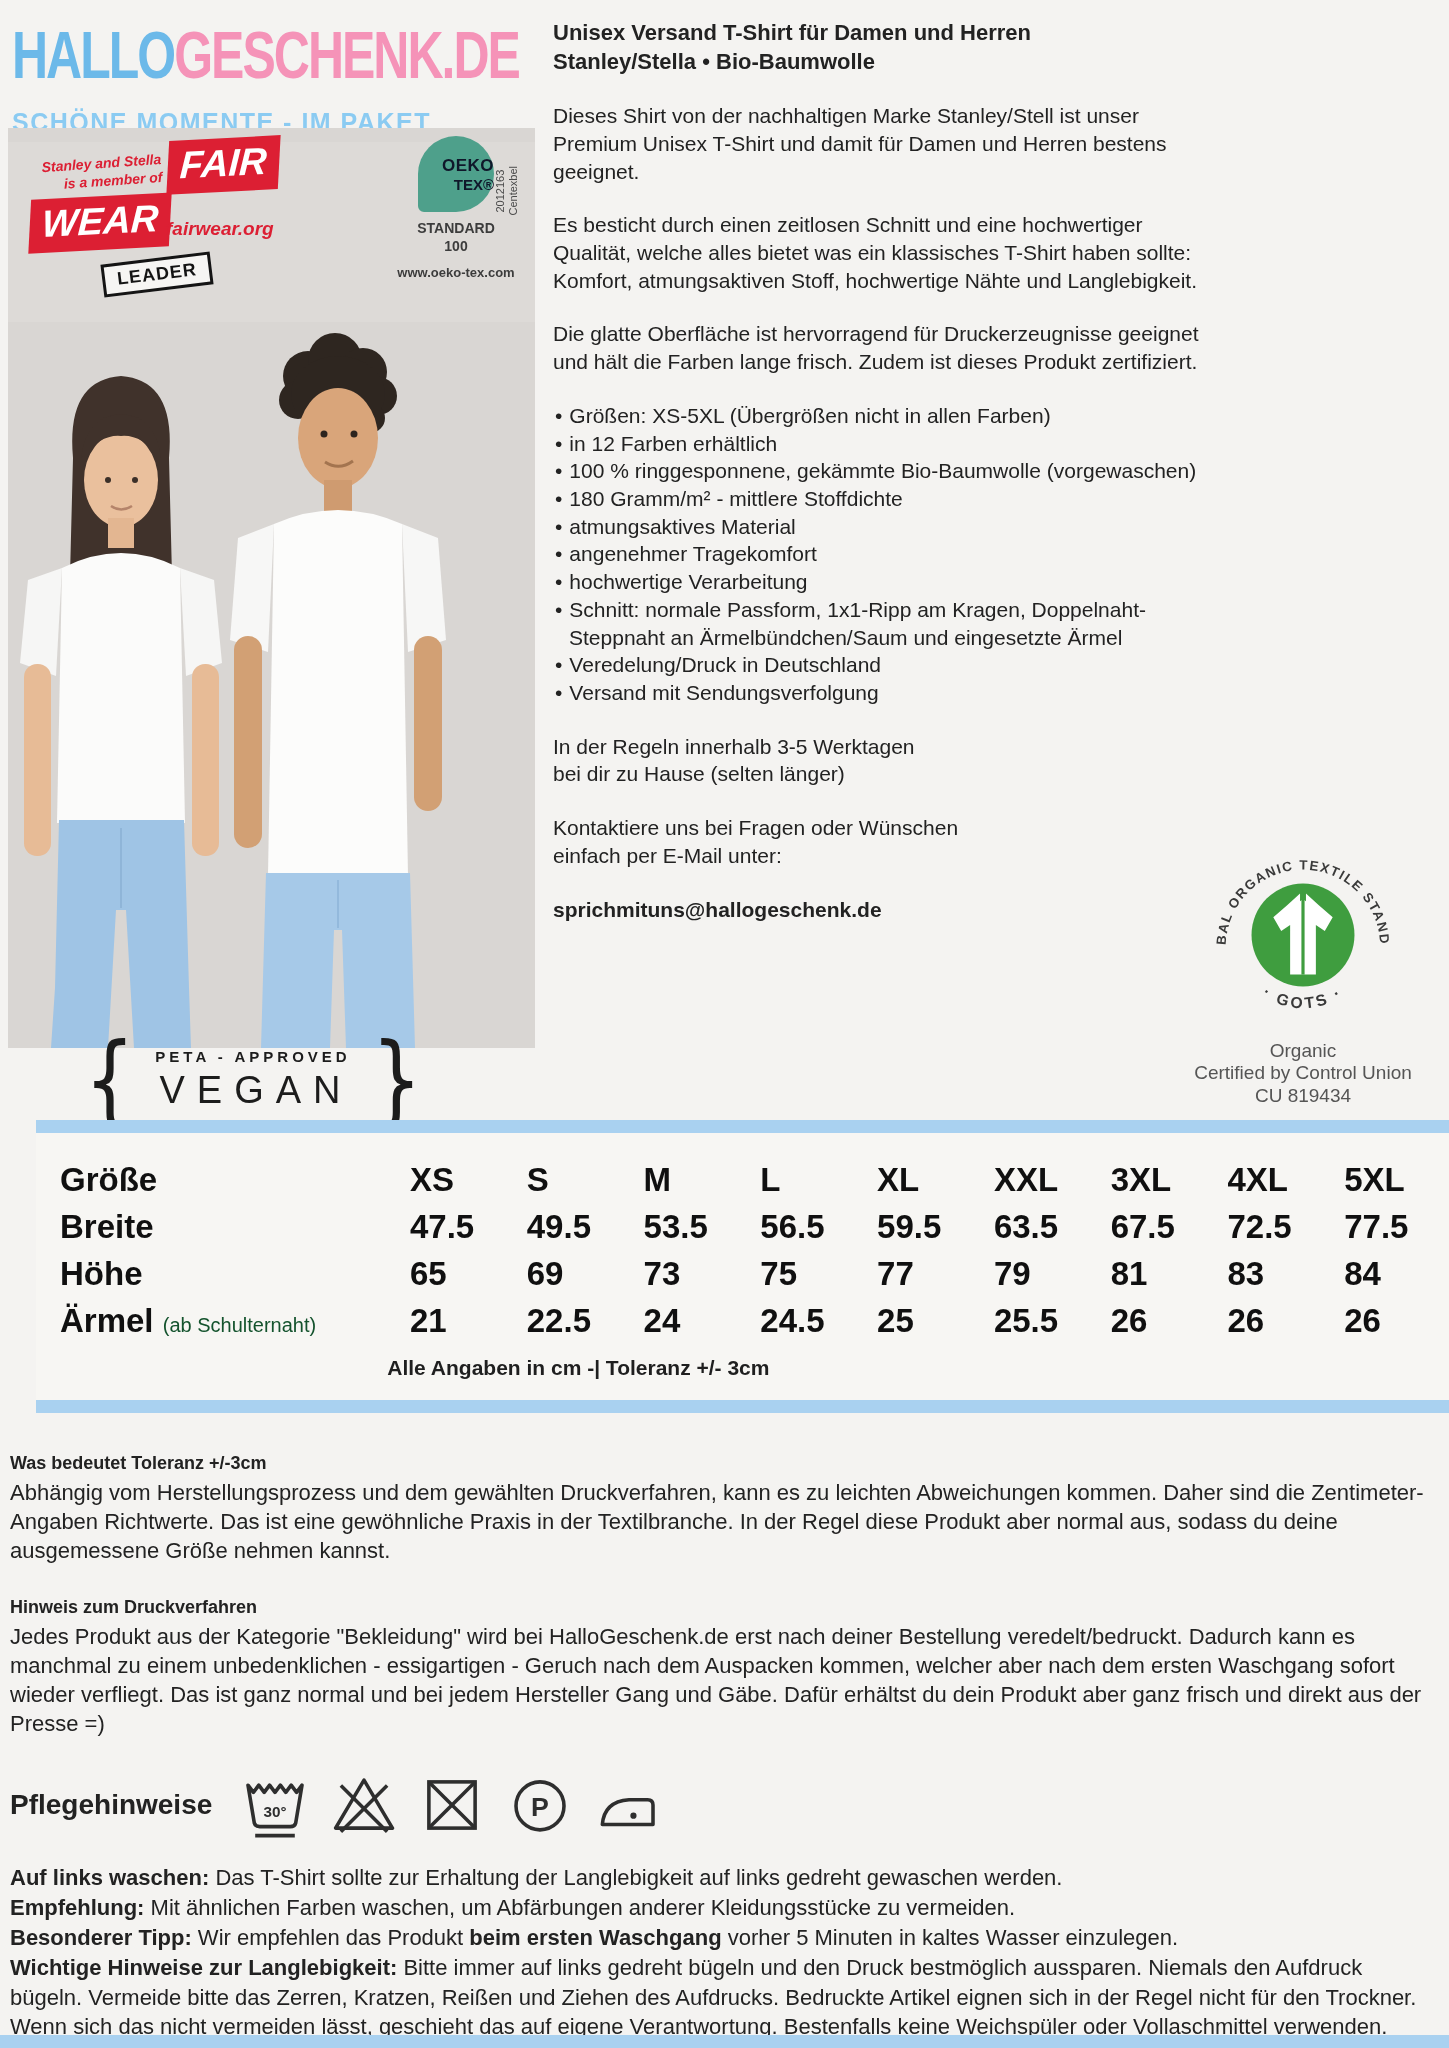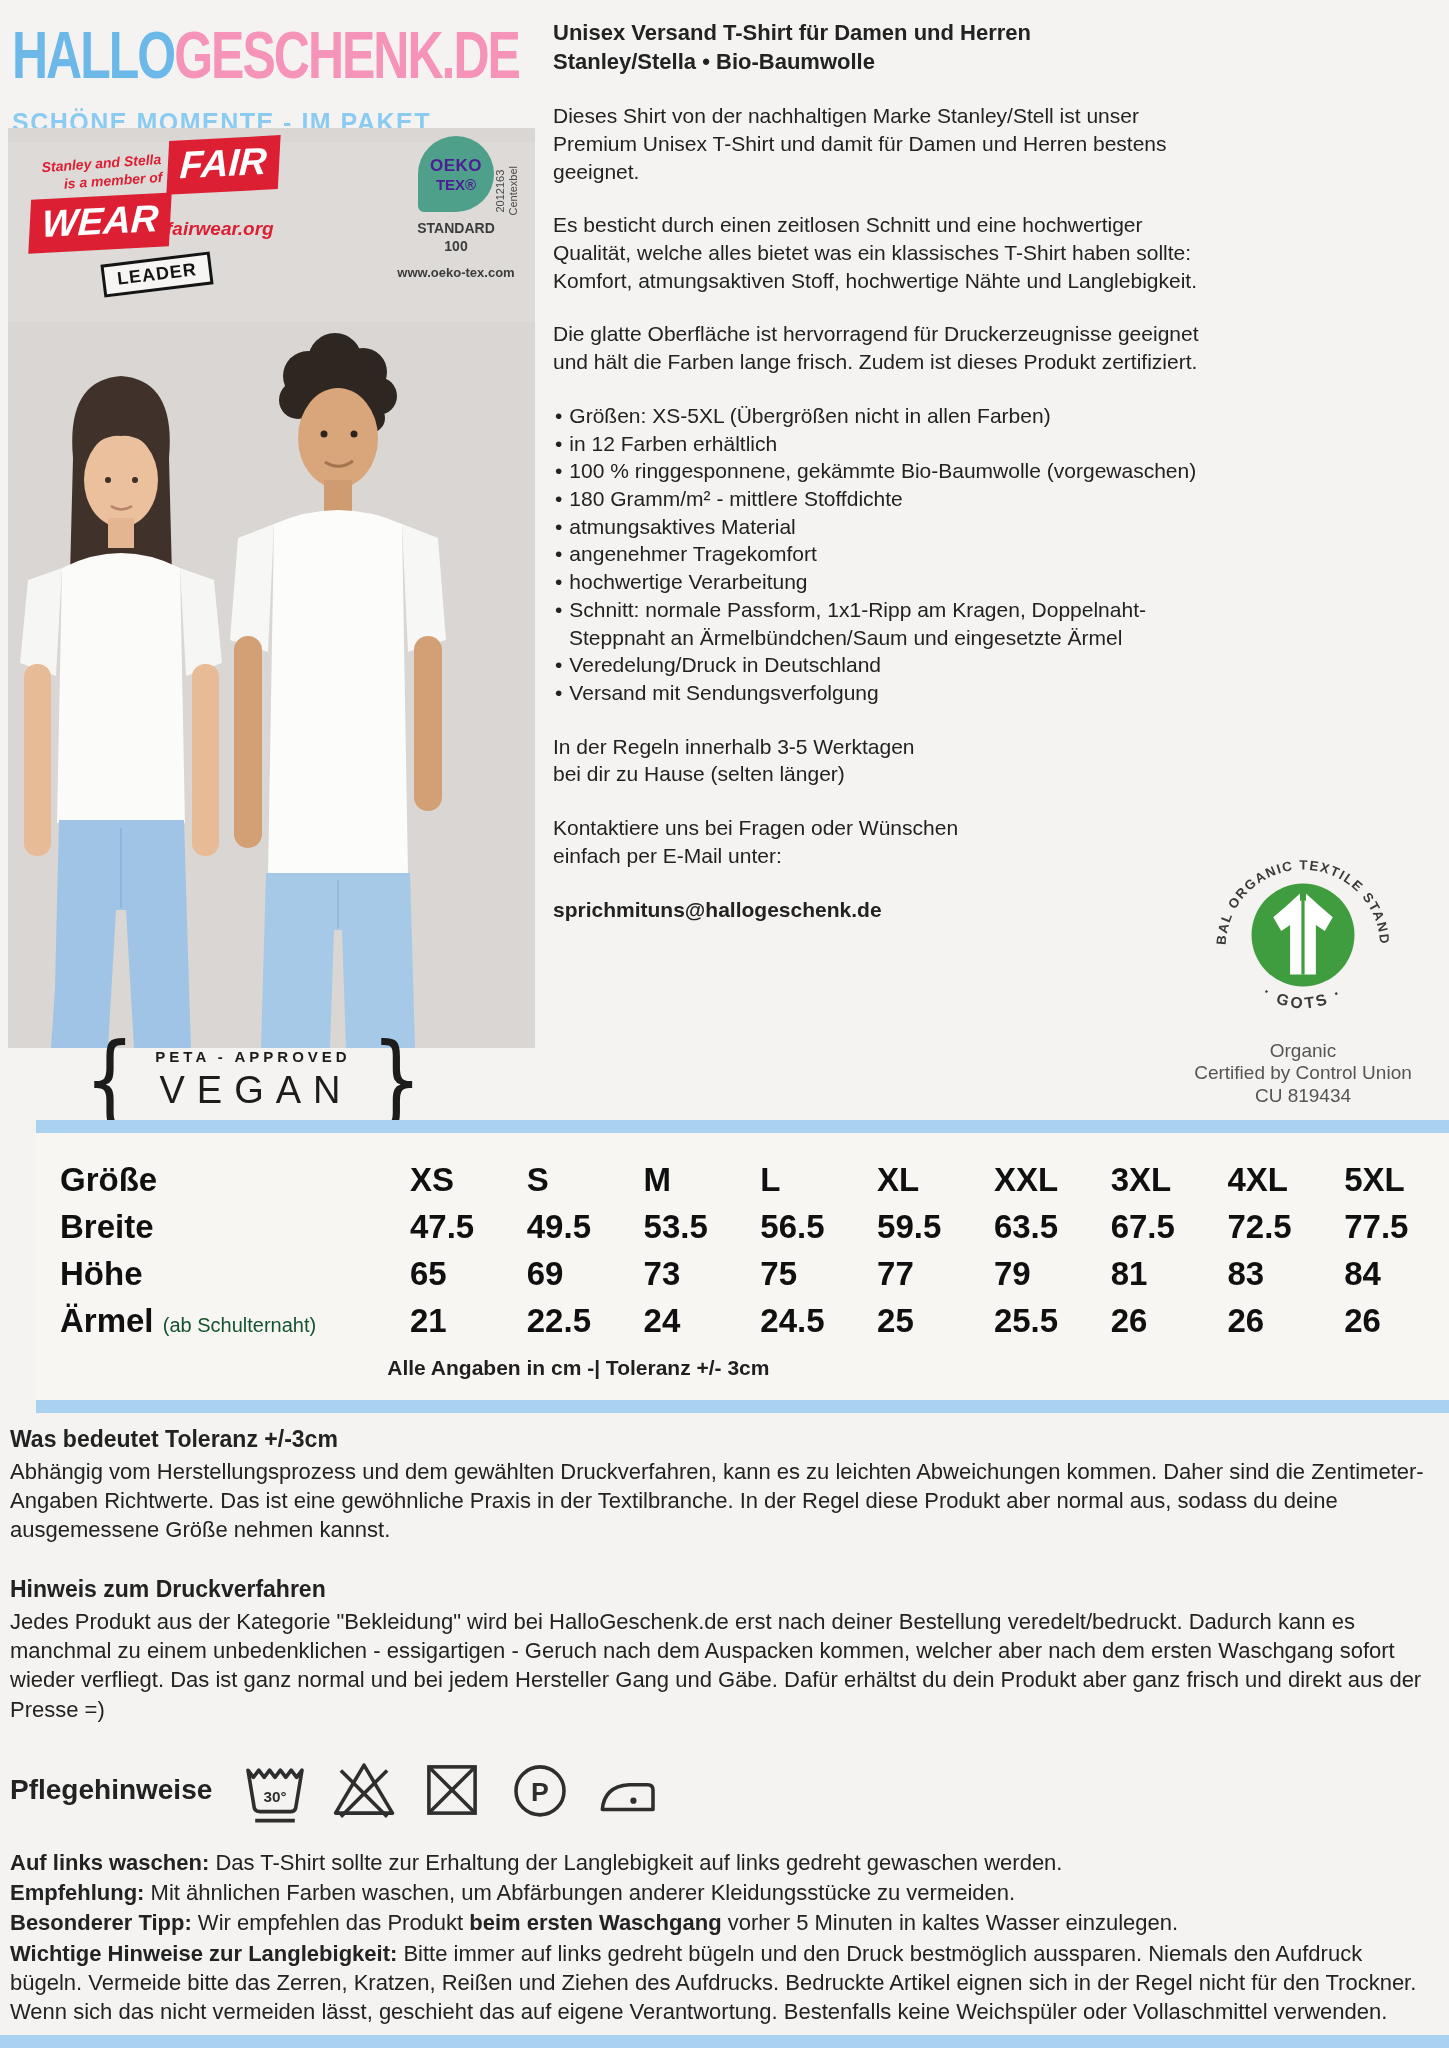--- a/index.html
+++ b/index.html
@@ -34,22 +34,22 @@
     font-style:italic; font-weight:800; font-size:38px; line-height:1; padding:6px 12px 10px; }
   .fw-fair { left:154px; top:0; transform:skewX(-6deg) rotate(-3deg); }
   .fw-wear { left:16px; top:58px; transform:skewX(-6deg) rotate(-3deg); }
   .fw-url { position:absolute; left:152px; top:80px; font-style:italic; font-weight:700; font-size:19px; }
   .fw-leader { position:absolute; left:88px; top:120px; border:3px solid #141414; color:#141414;
     background:#f6f5f3; font-weight:700; font-size:18px; letter-spacing:1px; padding:3px 12px; transform:rotate(-7deg); }
 
   
   .oeko { position:absolute; right:4px; top:8px; width:150px; text-align:center; color:#3c3c3c; }
   .oeko-circle { width:76px; height:76px; margin:0 auto; background:var(--oeko_green,#4ea08b);
-    border-radius:50% 50% 50% 6px; display:flex; flex-direction:column; align-items:center;
-    justify-content:center; color:#4c1d95; font-weight:700; }
+    border-radius:50% 50% 50% 6px; display:flex; flex-direction:column; align-items:flex-end;
+    justify-content:center; color:#0f172a; font-weight:700; }
   .oeko-name1 { font-size:17px; letter-spacing:.5px; }
   .oeko-name2 { font-size:15px; }
   .oeko-standard { margin-top:8px; font-weight:700; font-size:14px; line-height:1.25; }
   .oeko-cert { position:absolute; right:12px; top:30px; writing-mode:vertical-rl; transform:rotate(180deg);
     font-size:11px; line-height:1.15; color:#4a4a4a; }
   .oeko-cert span { display:block; }
   .oeko-url { margin-top:10px; font-weight:700; font-size:13px; }
 
   
   .vegan { position:absolute; left:128px; top:1034px; width:250px; height:92px;
@@ -77,21 +77,21 @@
   .band { position:absolute; left:0; top:1120px; width:1449px;margin-left:36px; }
   .strip { height:13px; background:var(--accent_blue,#a9d1f0); }
   .size-table { background:#f7f6f3; padding:24px 24px 6px; }
   .trow { display:grid; grid-template-columns:350px repeat(9,1fr); align-items:baseline;
     font-size:33px; font-weight:700; color:#101010; line-height:1.42; }
   .tlabel-suffix { font-size:20px; font-weight:400; color:#14532d; }
   .tnote { width:74%; text-align:center; font-size:21px; font-weight:700; padding:12px 0 14px; }
 
   
   .sections { position:absolute; left:10px; top:1424px; width:1430px; font-size:22px; line-height:1.33; color:#222; }
-  .sections h3 { font-size:23px; font-weight:700; margin-bottom:2px; }
+  .sections h3 { font-size:18px; font-weight:700; margin-bottom:2px;margin-top:28px; }
   .sections p { margin-bottom:30px; }
 
   .care-row { display:flex; align-items:center; gap:24px; margin:6px 0 22px; }
   .care-label { font-size:28px; font-weight:700; margin-right:6px; }
   .care-icon { display:block; }
 
   .care-notes div { margin-bottom:1px; }
   .care-notes b { font-weight:700; }
 
   .bottom-strip { position:absolute; left:0; bottom:0; width:1449px; height:13px; background:var(--accent_blue,#a9d1f0); }

